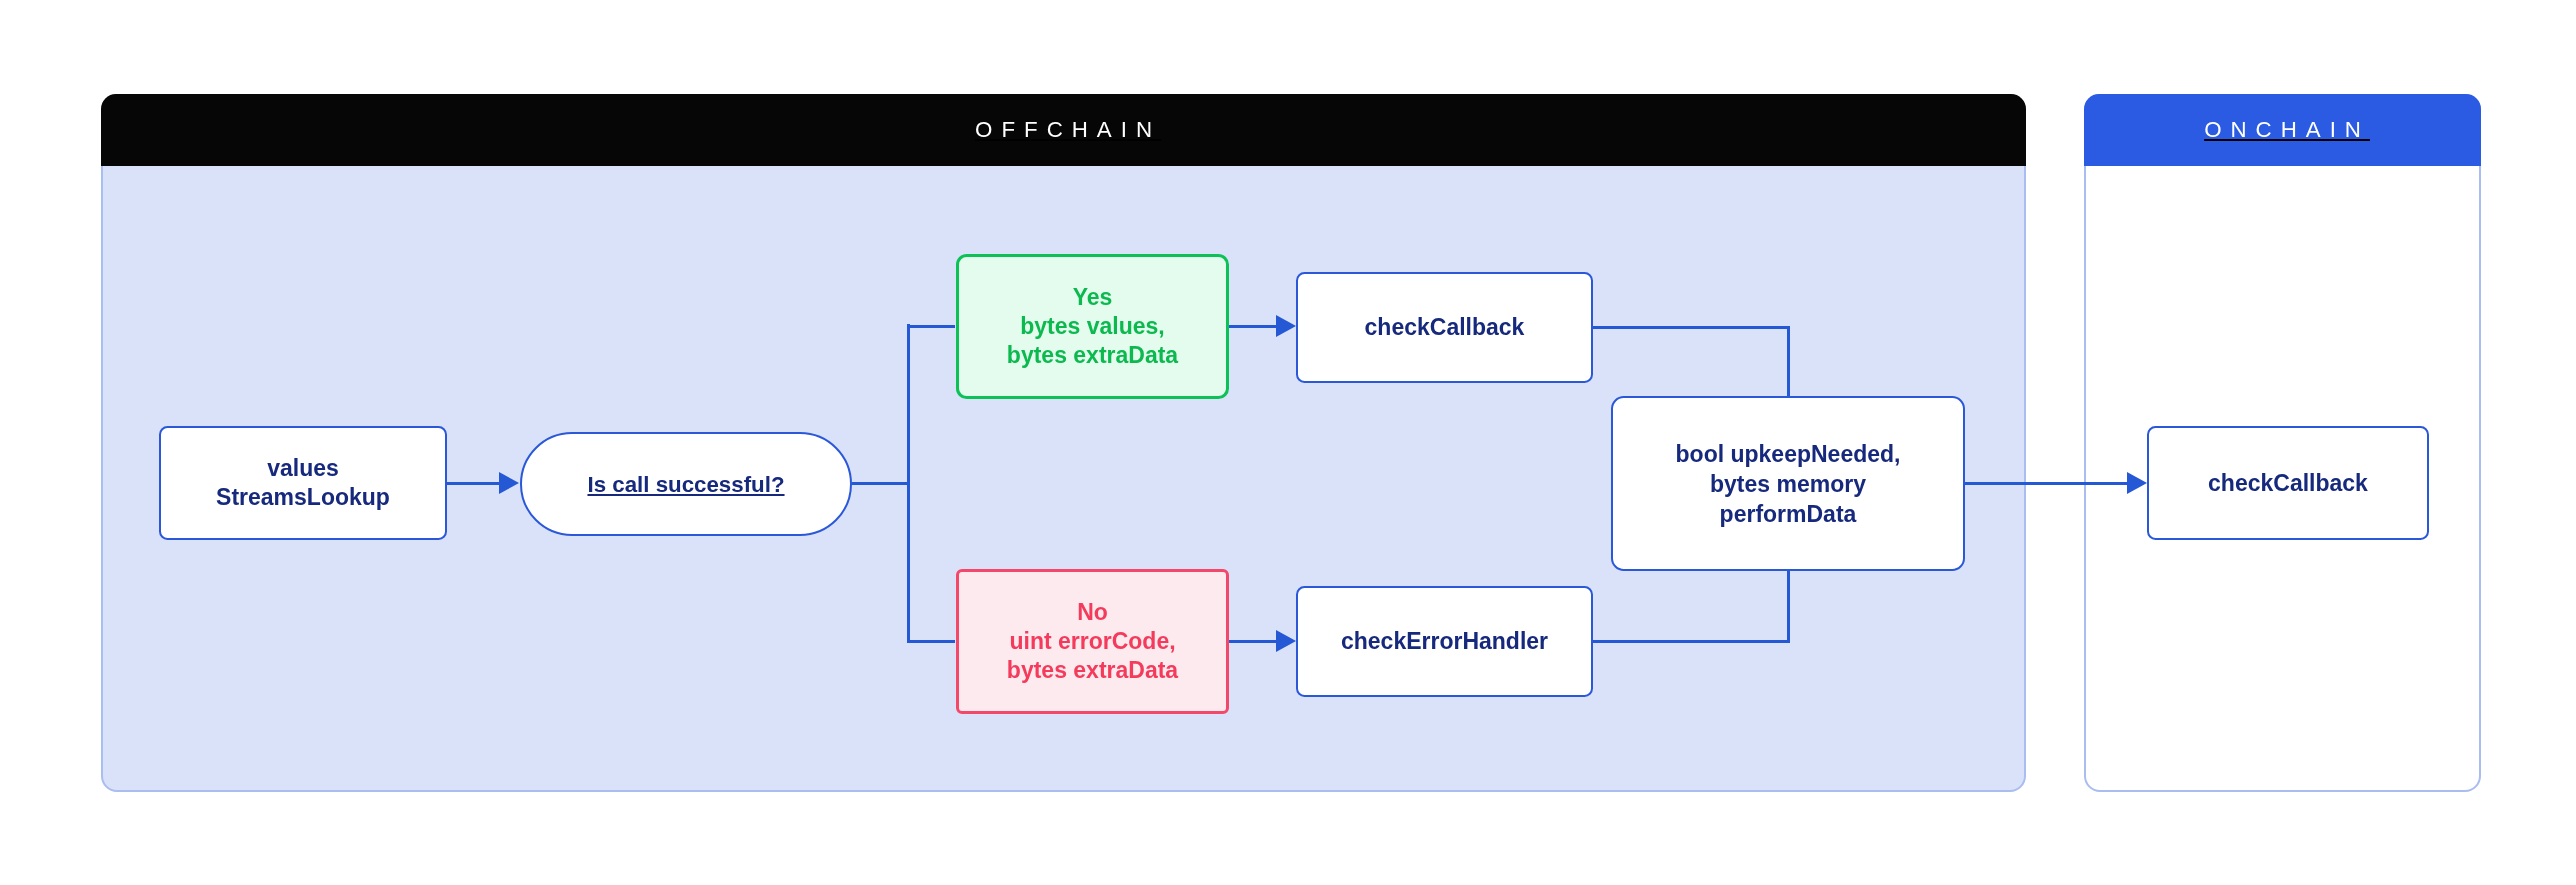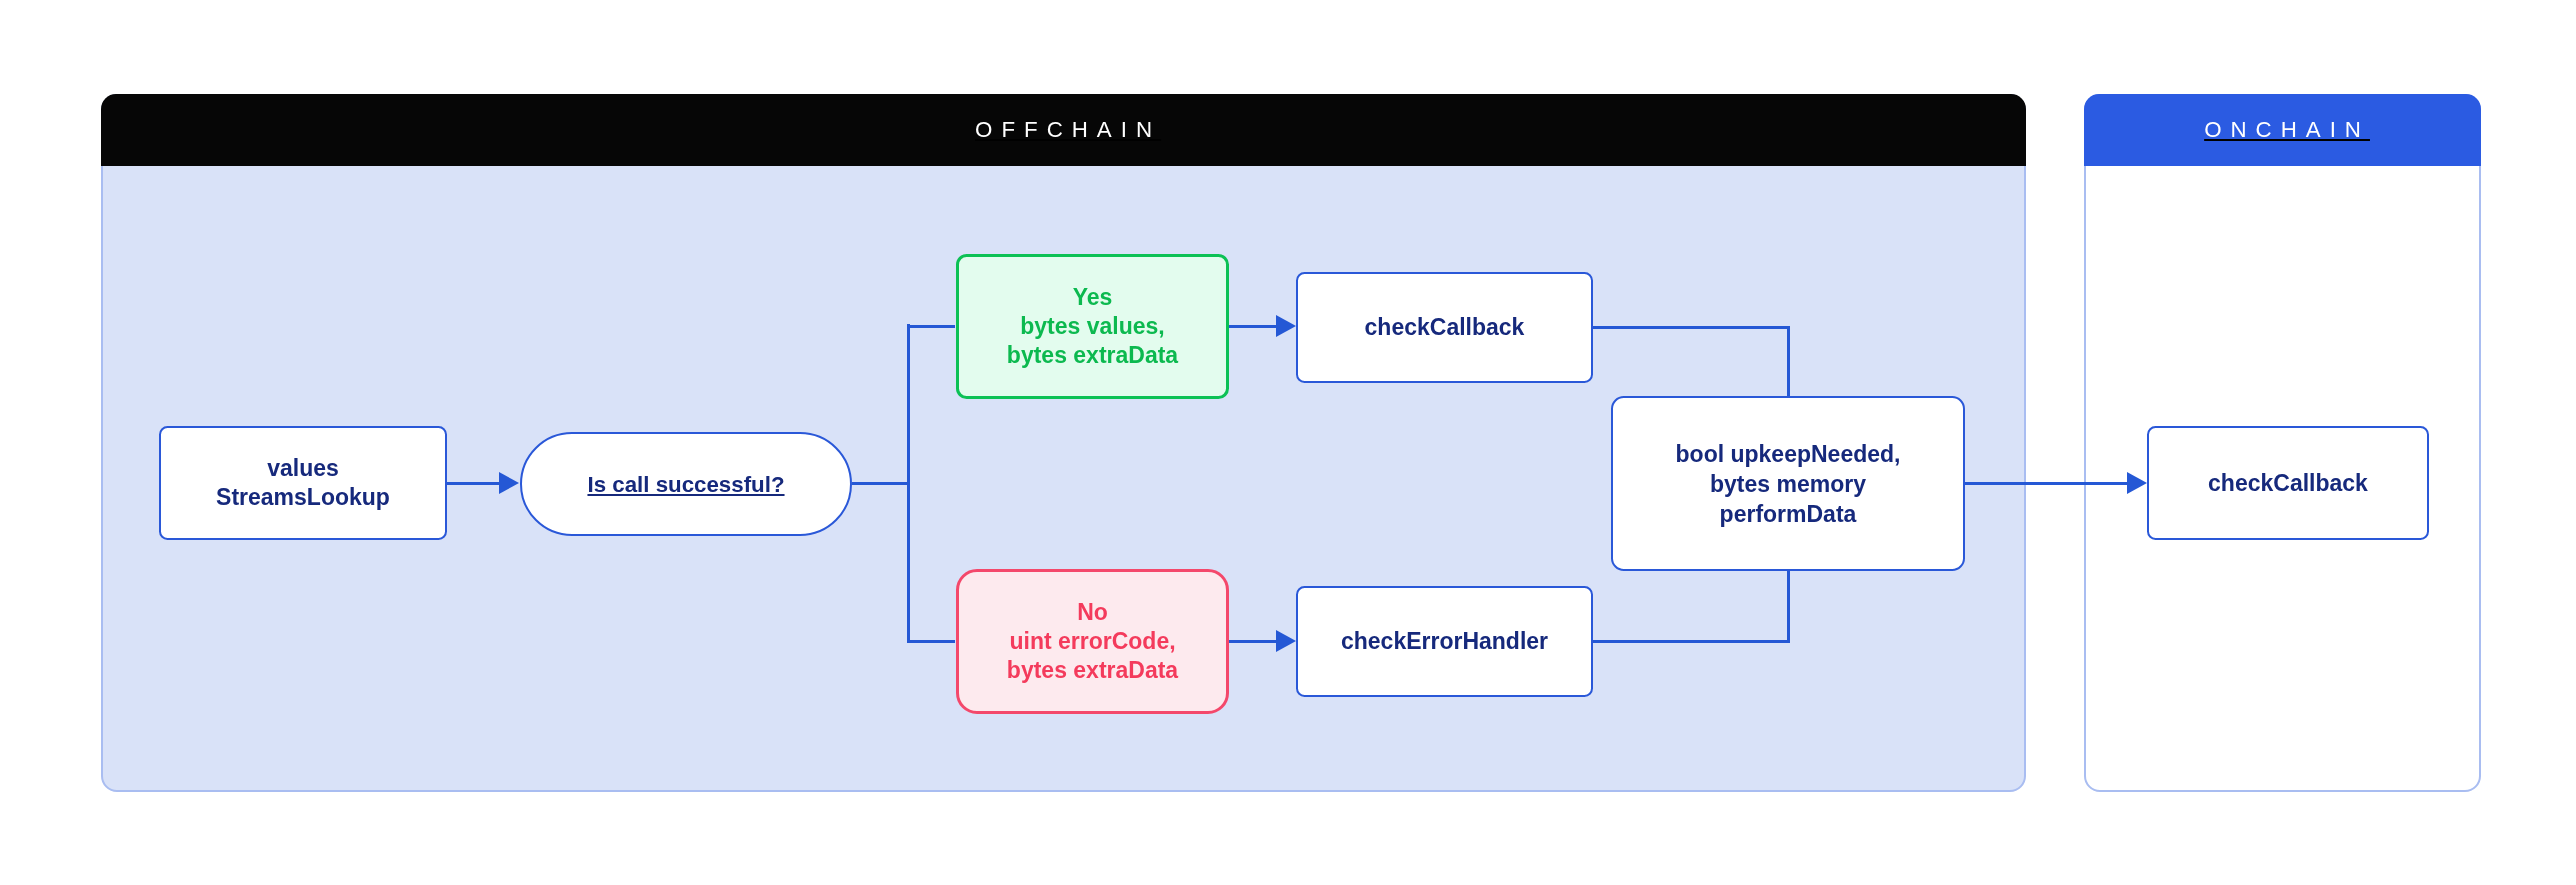--- a/index.html
+++ b/index.html
@@ -69,21 +69,21 @@
   }
   #node-revert           { left: 159px;  top: 426px;  width: 288px; height: 114px; }
   #node-decision         { left: 520px;  top: 432px;  width: 332px; height: 104px;
                            border-radius: 52px; font-size: 22.3px; text-decoration: underline; }
   #node-yes              { left: 956px; top: 254px;  width: 273px; height: 145px;
                            background: var(--green-bg); border: 3.2px solid var(--green-border);
                            border-radius: 10.6px; color: var(--green-text); }
   #node-check-callback   { left: 1296px; top: 272px;  width: 297px; height: 111px; }
   #node-no               { left: 956px; top: 569px; width: 273px; height: 145px;
                            background: var(--red-bg); border: 3.2px solid var(--red-border);
-                           border-radius: 21px; color: var(--red-text); }
+                           border-radius: 6px; color: var(--red-text); }
   #node-check-error      { left: 1296px; top: 586px; width: 297px; height: 111px; }
   #node-upkeep-result    { left: 1611px; top: 396px;  width: 354px; height: 175px;
                            border-radius: 12.8px; line-height: 30px; }
   #node-perform-upkeep   { left: 2147px; top: 426px;  width: 282px; height: 114px; }
 
   
   .h-line, .v-line, .arrow-head { position: absolute; z-index: 5; }
   .h-line { height: 2.7px; background: var(--line-blue); }
   .v-line { width: 2.7px;  background: var(--line-blue); }
   .arrow-head {

